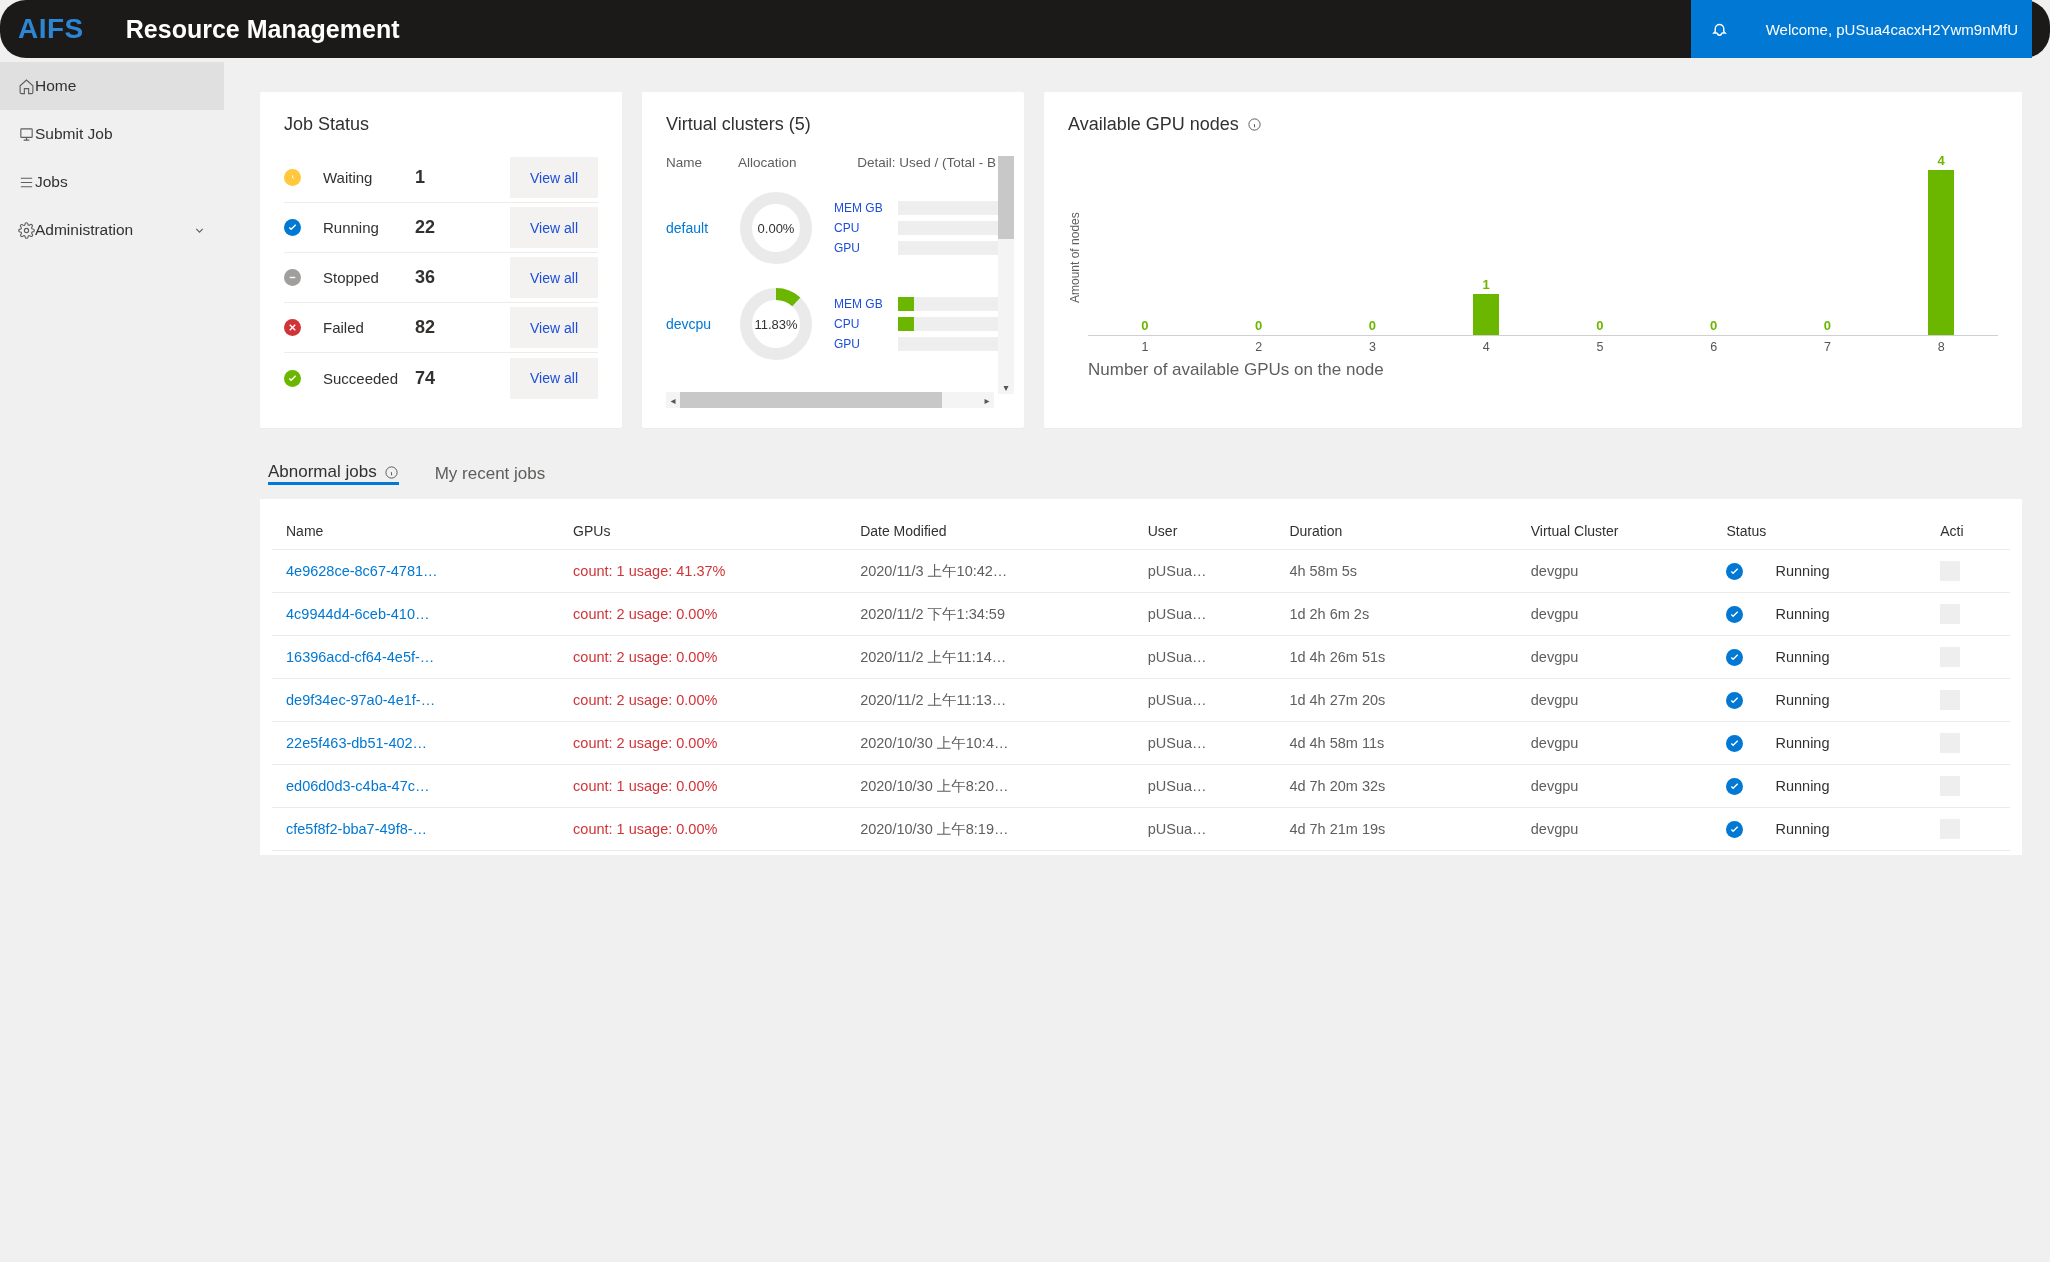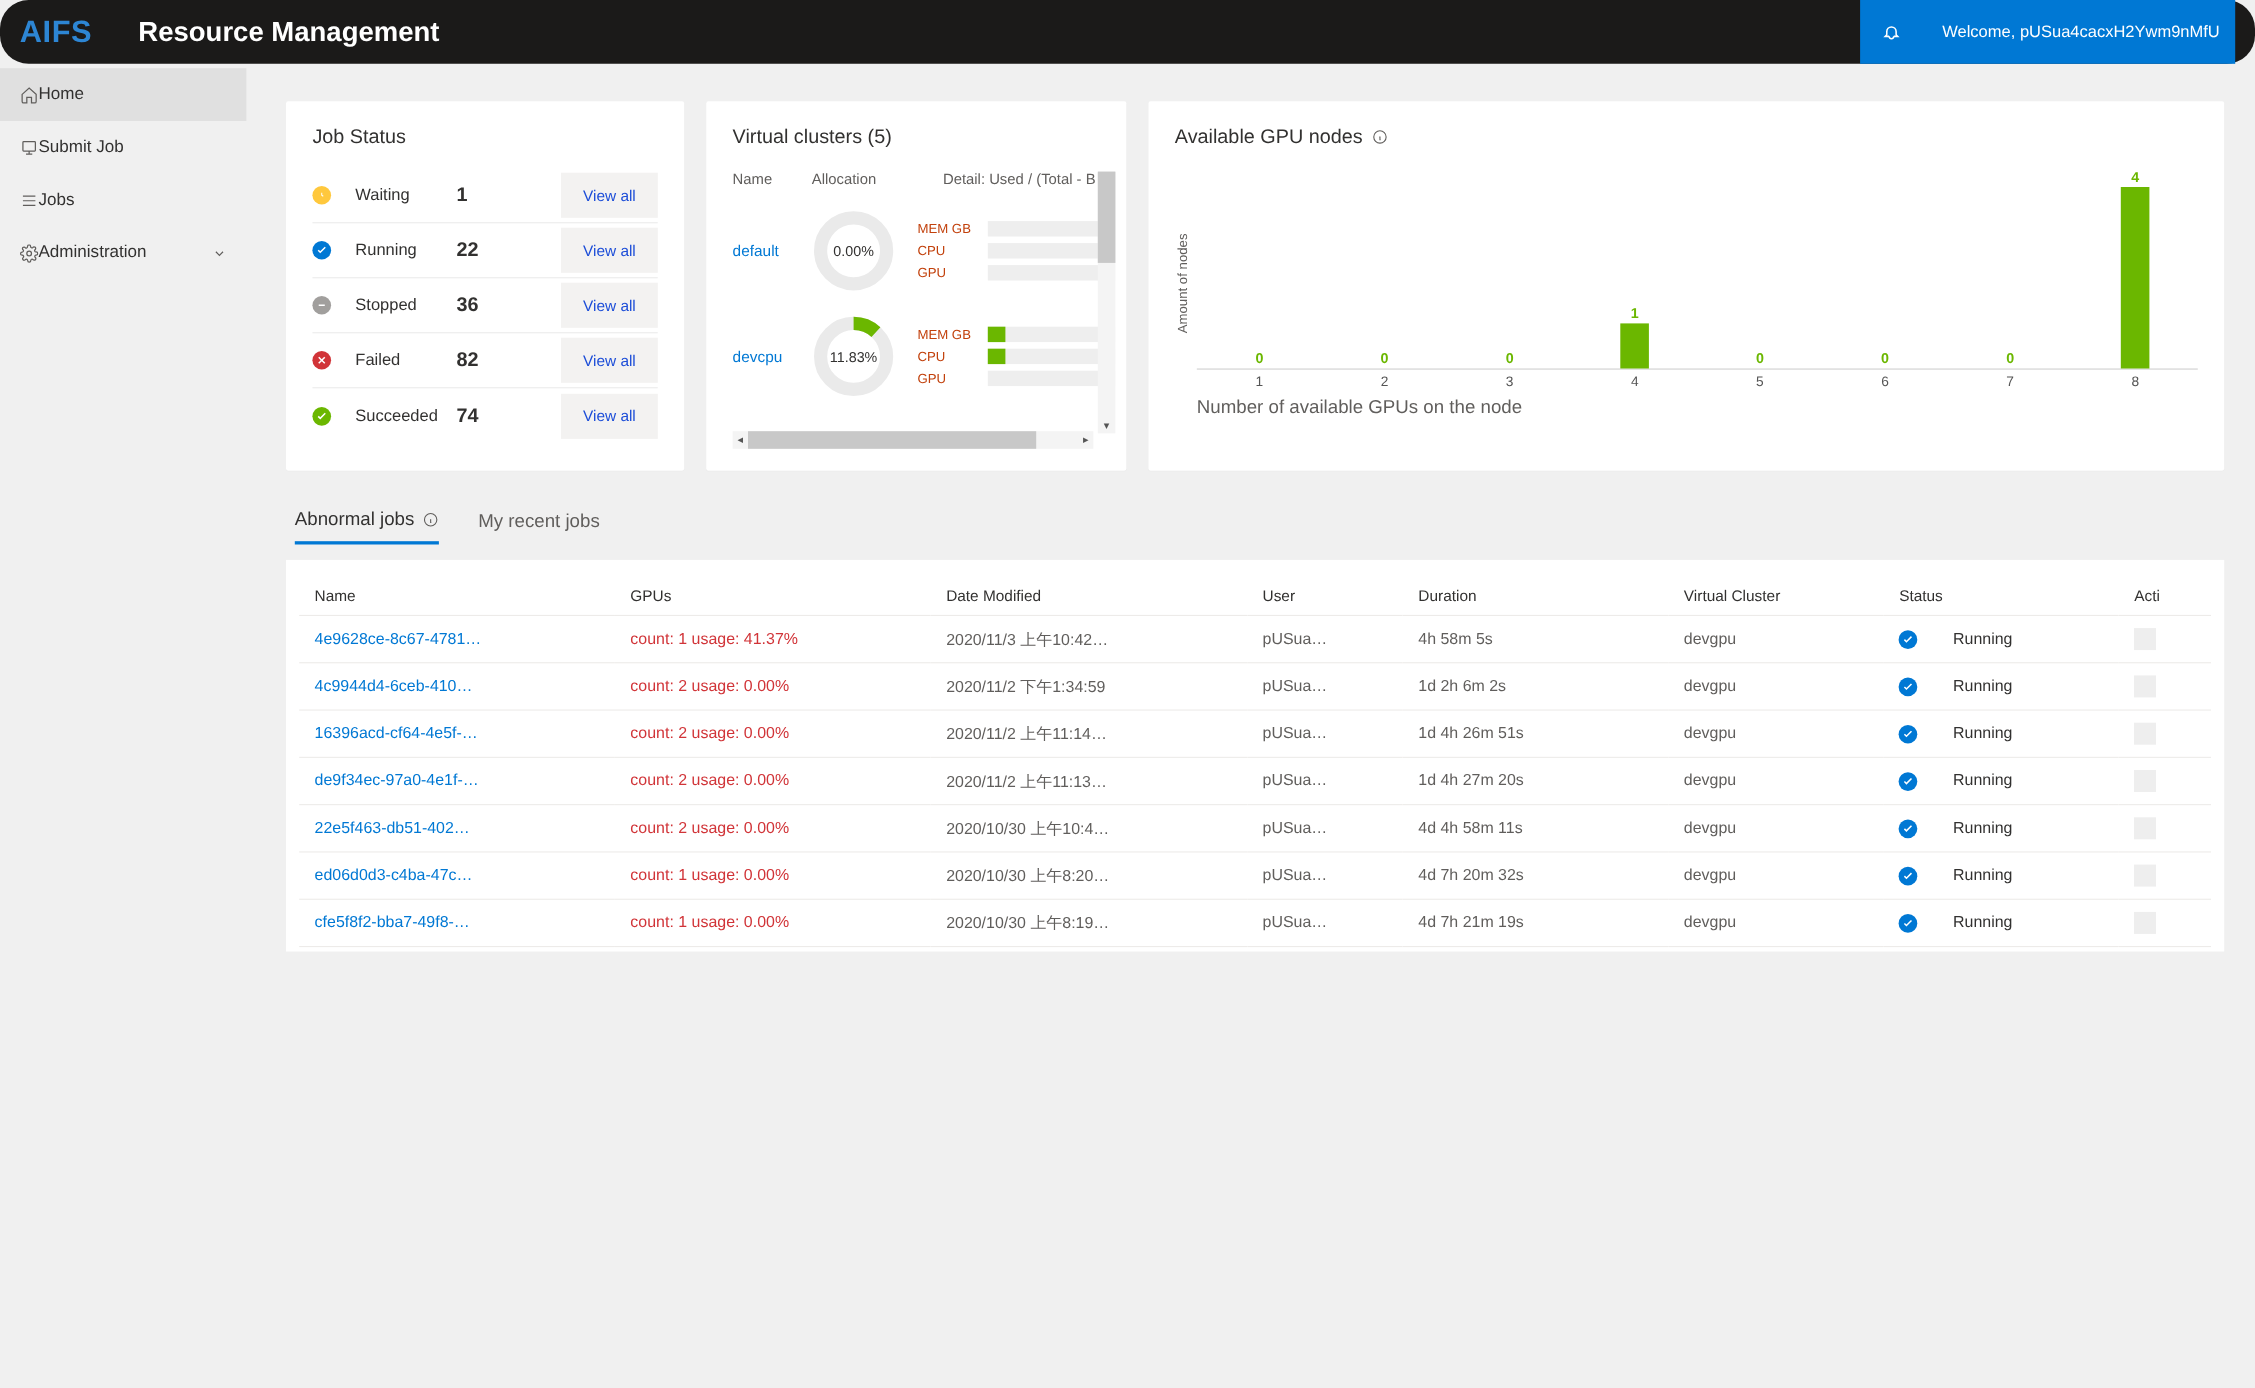--- a/index.html
+++ b/index.html
@@ -44,21 +44,21 @@
   .vc-head .c-name{width:72px;}
   .vc-head .c-alloc{width:100px;}
   .vc-head .c-det{flex:1;text-align:right;padding-right:18px;}
   .vc-rows{height:208px;overflow:hidden;}
   .vc-row{display:flex;align-items:center;padding:8px 0;gap:8px;}
   .vc-name{width:62px;font-size:14px;color:#0078d4;cursor:pointer;}
   .donut-wrap{width:80px;height:80px;position:relative;flex:none;}
   .donut-wrap .pct{position:absolute;inset:0;display:flex;align-items:center;justify-content:center;font-size:13px;color:#323130;}
   .vc-metrics{display:flex;flex-direction:column;gap:6px;margin-left:10px;flex:1;}
   .metric{display:flex;align-items:center;gap:8px;}
-  .metric .mlab{width:56px;font-size:12px;color:#c2410c;}
+  .metric .mlab{width:56px;font-size:12px;color:#1d4ed8;}
   .metric .mbar{flex:1;height:14px;background:#eeeeee;position:relative;}
   .metric .mbar .fill{position:absolute;left:0;top:0;bottom:0;background:#6bb700;}
   .metric .mval{position:absolute;right:4px;top:0;bottom:0;display:flex;align-items:center;font-size:11px;color:#323130;}
   .vc-vscroll{position:absolute;right:10px;top:64px;bottom:34px;width:16px;background:#f4f4f4;}
   .vc-vscroll .thumb{position:absolute;left:0;right:0;top:0;height:35%;background:#c8c8c8;}
   .vc-vscroll .arrow{position:absolute;left:0;right:0;height:14px;display:flex;align-items:center;justify-content:center;color:#555;font-size:10px;}
   .vc-vscroll .arrow.d{bottom:0;}
   .vc-hscroll{height:16px;background:#f4f4f4;margin:4px 20px 0 0;position:relative;}
   .vc-hscroll .thumb{position:absolute;top:0;bottom:0;left:14px;width:80%;background:#c8c8c8;}
   .vc-hscroll .arrow{position:absolute;top:0;bottom:0;width:14px;display:flex;align-items:center;justify-content:center;color:#555;font-size:10px;}
@@ -71,21 +71,21 @@
   .plot{flex:1;display:flex;flex-direction:column;}
   .bars{flex:1;display:flex;align-items:flex-end;gap:0;border-bottom:1px solid #d0d0d0;padding-bottom:0;}
   .barcol{flex:1;display:flex;flex-direction:column;align-items:center;justify-content:flex-end;height:100%;}
   .barval{font-size:13px;font-weight:700;color:#6bb700;margin-bottom:2px;}
   .bar{width:26px;background:#6bb700;}
   .xticks{display:flex;margin-top:4px;}
   .xticks span{flex:1;text-align:center;font-size:12.5px;color:#555;}
   .xlab{font-size:17px;color:#605e5c;margin-top:6px;text-align:left;}
   
   .tabbar{margin-top:34px;display:flex;gap:36px;border-bottom:none;padding:0 8px;}
-  .tab{font-size:17px;color:#605e5c;padding-bottom:10px;cursor:pointer;display:flex;align-items:center;gap:7px;}
+  .tab{font-size:17px;color:#605e5c;cursor:pointer;display:flex;align-items:center;gap:7px;}
   .tab.sel{color:#323130;border-bottom:3px solid #0078d4;font-weight:400;}
   .jobpanel{background:#fff;margin-top:14px;padding:14px 12px 4px;}
   table.jobs{width:100%;border-collapse:collapse;}
   table.jobs th{font-size:14px;font-weight:400;color:#323130;text-align:left;padding:10px 14px;border-bottom:1px solid #edebe9;}
   table.jobs td{font-size:14.5px;color:#605e5c;padding:11px 14px;border-bottom:1px solid #edebe9;white-space:nowrap;overflow:hidden;text-overflow:ellipsis;}
   table.jobs td.link{color:#0078d4;cursor:pointer;max-width:170px;}
   table.jobs td.gpu{color:#d13438;max-width:170px;}
   table.jobs td.stat{color:#323130;}
   .stat-pill{display:flex;align-items:center;gap:10px;}
   .act-blank{width:20px;height:20px;background:#eeeeee;}

